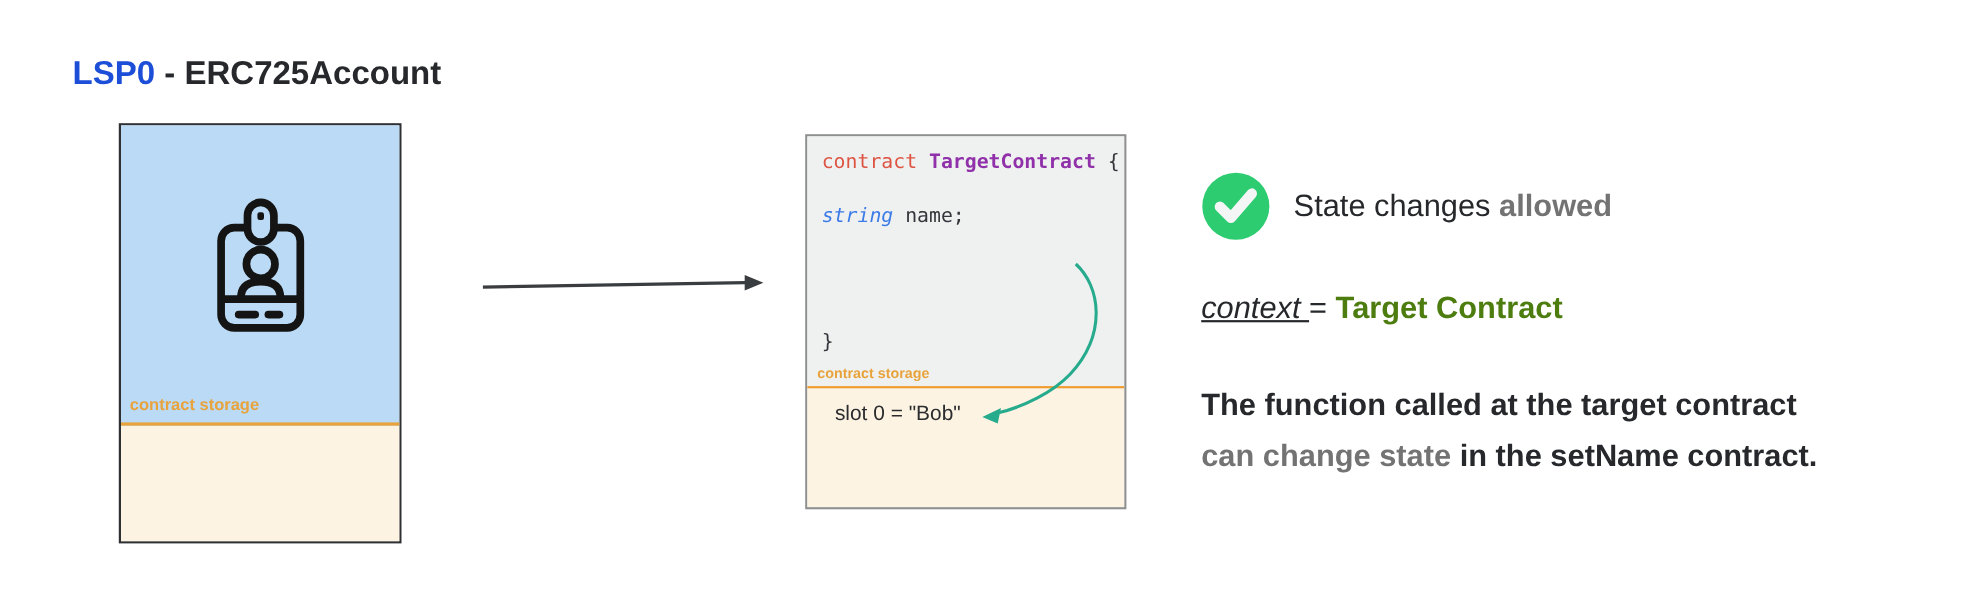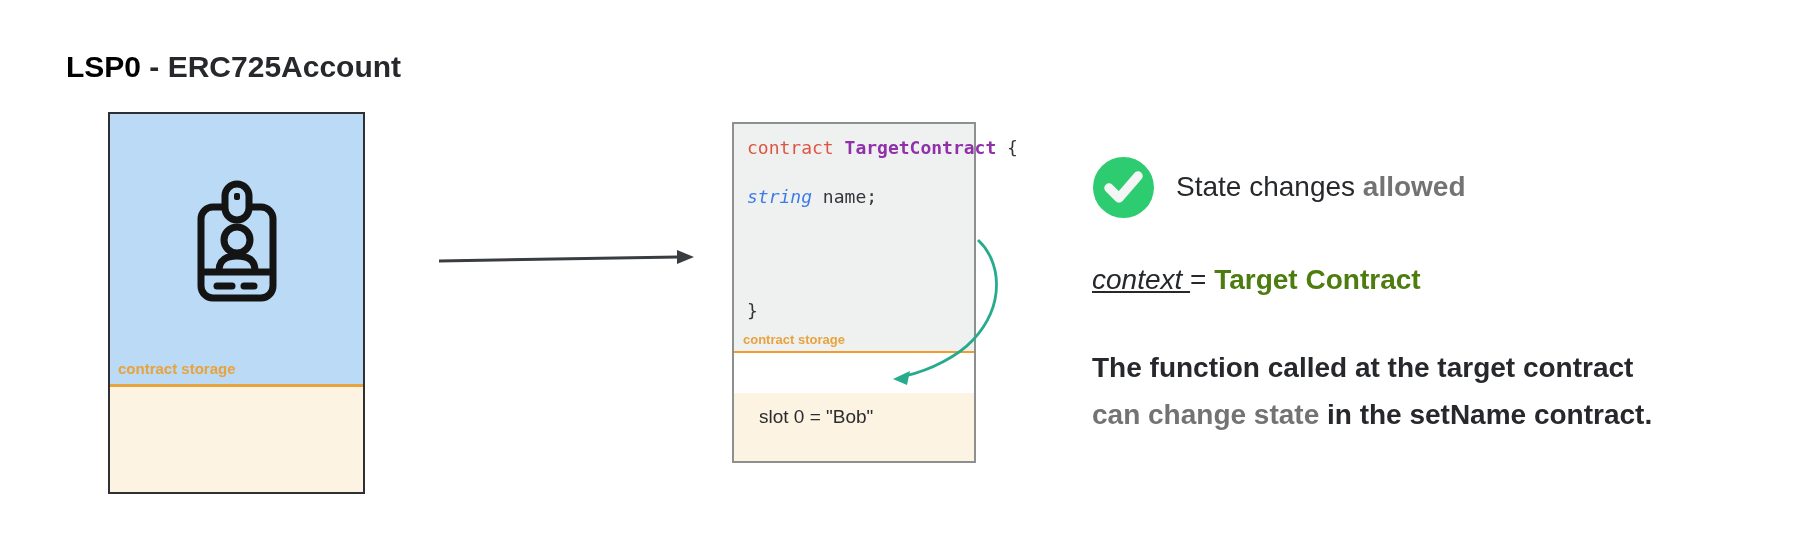--- a/index.html
+++ b/index.html
@@ -2,37 +2,37 @@
 <html><head>
 <meta charset="utf-8">
 <style>
   html,body{margin:0;padding:0;}
   body{
     width:1797px;height:556px;position:relative;overflow:hidden;
     background:#ffffff;font-family:"Liberation Sans",sans-serif;color:#26282b;
   }
   
   .title{position:absolute;left:66px;top:50px;font-size:30px;font-weight:700;color:#26282b;}
-  .title .hl{color:#000000;}
+  .title .hl{color:#1d4ed8;}
 
   
   .account-box{position:absolute;left:108px;top:112px;width:257px;height:382px;
     border:2px solid #2e3033;box-sizing:border-box;display:flex;flex-direction:column;}
   .account-top{height:273px;background:#bbdaf5;border-bottom:3px solid #e8a33c;position:relative;box-sizing:border-box;}
   .account-bottom{flex:1;background:#fdf3e3;}
   .id-card{position:absolute;left:50%;transform:translateX(-50%);top:66px;}
   .storage-label{color:#e8a33c;font-weight:700;}
   .account-top .storage-label{position:absolute;left:8px;bottom:7px;font-size:15px;}
 
   
   .flow-arrow{position:absolute;left:436px;top:248px;}
 
   
-  .target-box{position:absolute;left:732px;top:122px;width:244px;height:341px;
-    border:2px solid #8e9090;box-sizing:border-box;display:flex;flex-direction:column;gap:40px;}
+  .target-box{position:absolute;left:732px;top:122px;width:292px;height:341px;
+    border:2px solid #8e9090;box-sizing:border-box;display:flex;flex-direction:column;}
   .code-area{height:227px;background:#eff1f1;border-bottom:2px solid #f09c2e;position:relative;
     font-family:"DejaVu Sans Mono",monospace;font-size:18px;color:#33363a;box-sizing:content-box;}
   .code-line{position:absolute;left:13px;white-space:pre;}
   .cl1{top:13px}.cl2{top:62px}.cl3{top:109px}.cl4{top:176px}
   .kw{color:#de5442;}
   .tname{color:#9031aa;font-weight:700;}
   .tblue{color:#3d7be8;font-style:italic;}
   .code-area .storage-label{position:absolute;left:9px;bottom:4px;font-size:13px;font-family:"Liberation Sans",sans-serif;}
   .slot-area{flex:1;background:#fdf3e3;font-size:19px;color:#2a2c2e;padding:13px 0 0 25px;box-sizing:border-box;}
 

